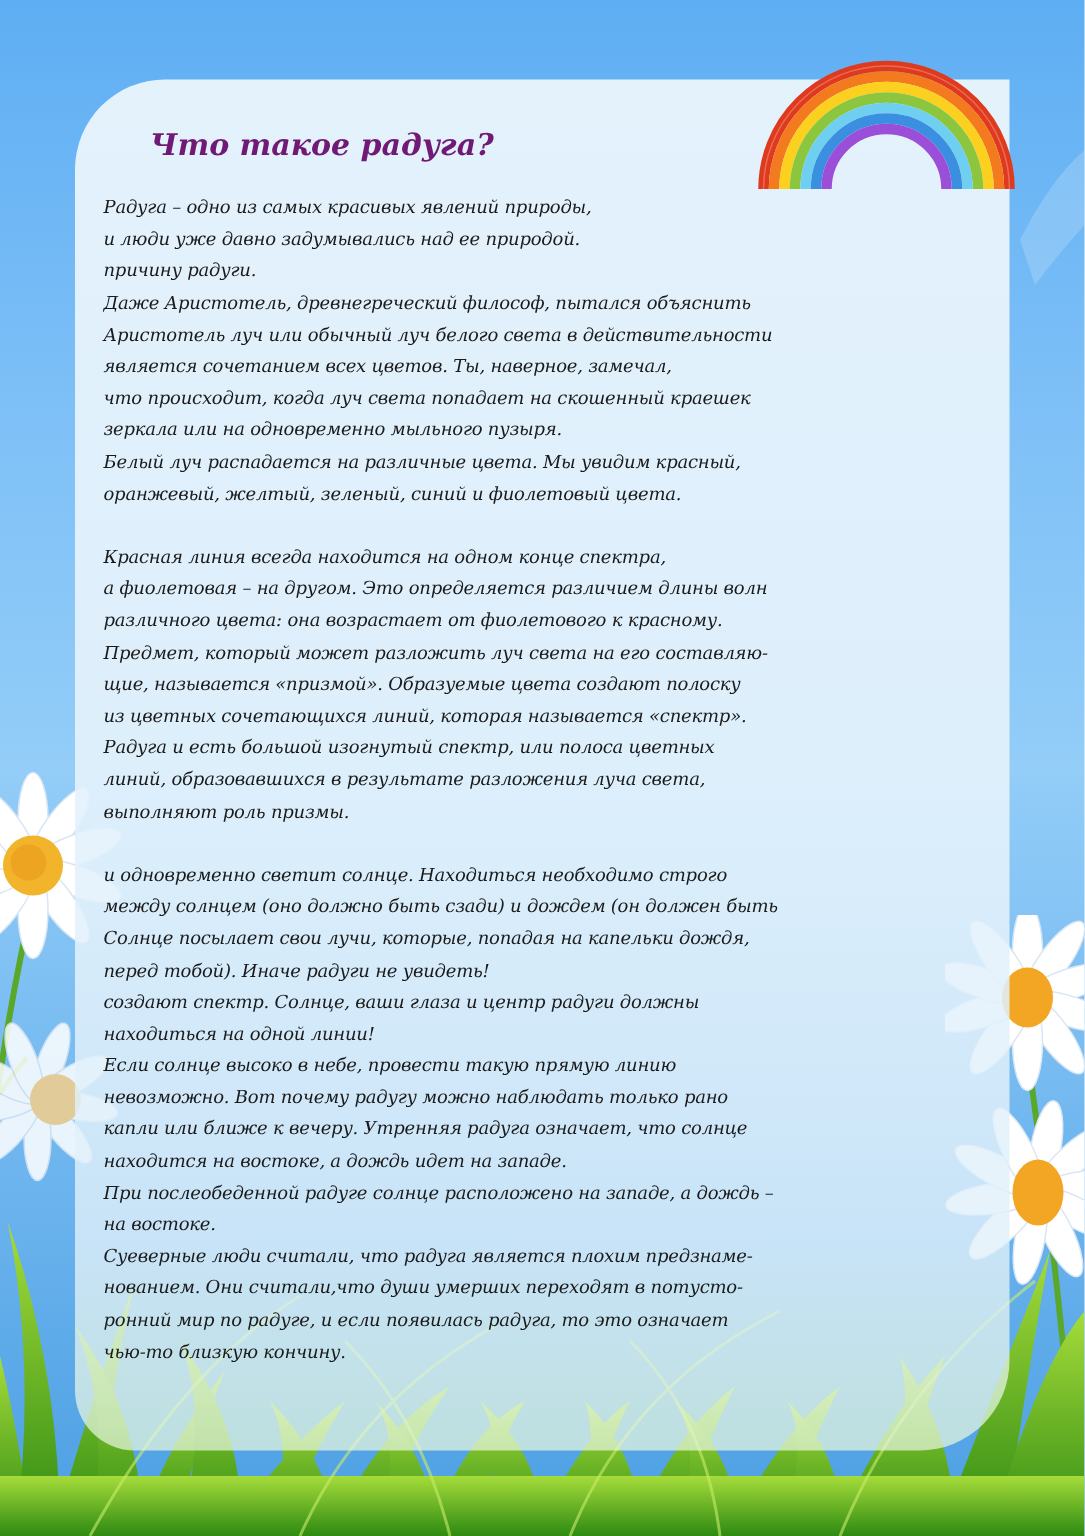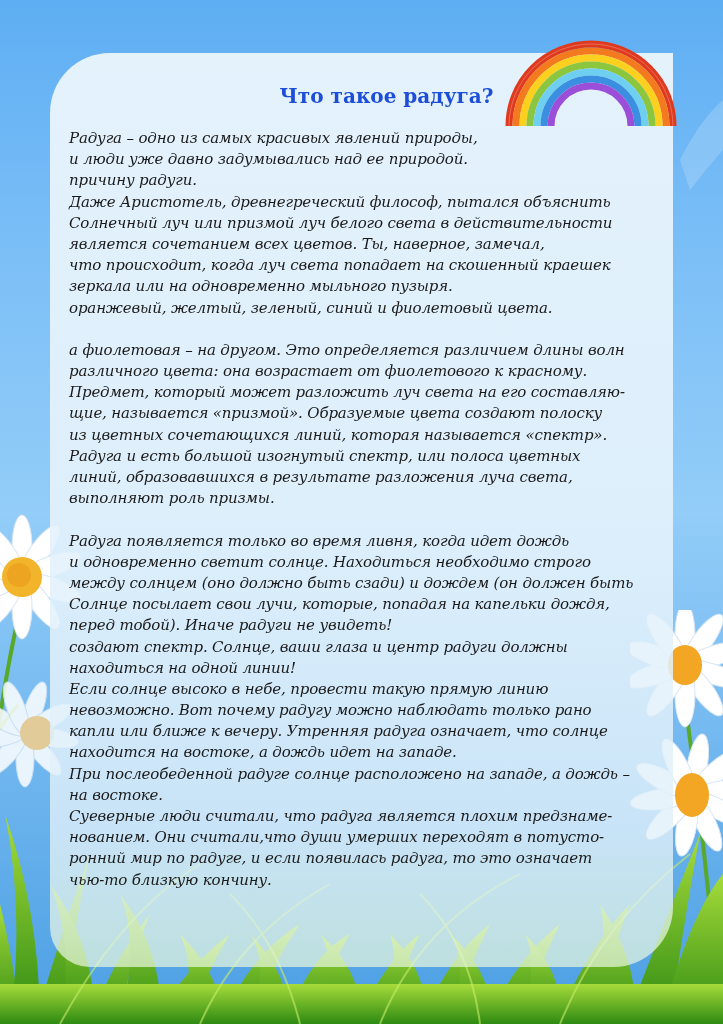--- a/index.html
+++ b/index.html
@@ -9,28 +9,28 @@
     font-family: "DejaVu Serif", "Liberation Serif", serif;
   }
   .bg-layer { position: absolute; inset: 0; pointer-events: none; }
   .panel {
     position: absolute; left: 50px; top: 53px; width: 623px; height: 914px;
     background: linear-gradient(180deg, rgba(232,244,252,0.97) 0%, rgba(228,242,252,0.92) 50%, rgba(224,240,250,0.80) 85%, rgba(230,246,220,0.72) 100%);
     border-radius: 60px 0 60px 40px;
   }
   .title {
     position: absolute; left: 50px; width: 623px; top: 84px;
-    text-align: center; padding-left: 50px; box-sizing: border-box;
-    font-family: "DejaVu Serif", serif; font-weight: bold;
-    font-size: 20px; color: #1d4ed8;
+    text-align: left; padding-left: 50px; box-sizing: border-box;
+    font-family: "DejaVu Serif", serif; font-style: italic; font-weight: bold;
+    font-size: 20px; color: #701a75;
   }
   .body-text {
     position: absolute; left: 69px; top: 128px; width: 612px;
     font-family: "DejaVu Serif", serif; font-style: italic;
-    font-size: 15px; line-height: 21.2px; color: #1a1a1a; letter-spacing: -0.15px;
+    font-size: 12px; line-height: 21.2px; color: #1a1a1a; letter-spacing: -0.15px;
   }
   .body-text .line { white-space: nowrap; display: block; height: 21.2px; }
   .body-text .gap { display: block; height: 21.2px; }
   .rainbow { position: absolute; left: 505px; top: 40px; width: 172px; height: 86px; }
   .grass { position: absolute; left: 0; bottom: 0; width: 723px; height: 230px; }
   .flower { position: absolute; }
 </style>
 </head>
 <body>
 
@@ -167,40 +167,41 @@
 </svg>
 
 <div class="title">Что такое радуга?</div>
 
 <div class="body-text">
   <div>
     <span class="line">Радуга – одно из самых красивых явлений природы,</span>
     <span class="line">и люди уже давно задумывались над ее природой.</span>
     <span class="line">причину радуги.</span>
     <span class="line">Даже Аристотель, древнегреческий философ, пытался объяснить</span>
-    <span class="line">Солнечный луч или призмой луч белого света в действительности</span>
+    <span class="line">Аристотель луч или обычный луч белого света в действительности</span>
     <span class="line">является сочетанием всех цветов. Ты, наверное, замечал,</span>
     <span class="line">что происходит, когда луч света попадает на скошенный краешек</span>
     <span class="line">зеркала или на одновременно мыльного пузыря.</span>
+    <span class="line">Белый луч распадается на различные цвета. Мы увидим красный,</span>
     <span class="line">оранжевый, желтый, зеленый, синий и фиолетовый цвета.</span>
   </div>
   <span class="gap"></span>
   <div>
+    <span class="line">Красная линия всегда находится на одном конце спектра,</span>
     <span class="line">а фиолетовая – на другом. Это определяется различием длины волн</span>
     <span class="line">различного цвета: она возрастает от фиолетового к красному.</span>
     <span class="line">Предмет, который может разложить луч света на его составляю-</span>
     <span class="line">щие, называется «призмой». Образуемые цвета создают полоску</span>
     <span class="line">из цветных сочетающихся линий, которая называется «спектр».</span>
     <span class="line">Радуга и есть большой изогнутый спектр, или полоса цветных</span>
     <span class="line">линий, образовавшихся в результате разложения луча света,</span>
     <span class="line">выполняют роль призмы.</span>
   </div>
   <span class="gap"></span>
   <div>
-    <span class="line">Радуга появляется только во время ливня, когда идет дождь</span>
     <span class="line">и  одновременно светит солнце. Находиться необходимо строго</span>
     <span class="line">между солнцем (оно должно быть сзади) и дождем (он должен быть</span>
     <span class="line">Солнце посылает свои лучи, которые, попадая на капельки дождя,</span>
     <span class="line">перед тобой). Иначе радуги не увидеть!</span>
     <span class="line">создают спектр. Солнце, ваши глаза и центр радуги должны</span>
     <span class="line">находиться на одной линии!</span>
     <span class="line">Если солнце высоко в небе, провести такую прямую линию</span>
     <span class="line">невозможно. Вот почему радугу можно наблюдать только рано</span>
     <span class="line">капли или ближе к вечеру. Утренняя радуга означает, что солнце</span>
     <span class="line">находится на востоке, а дождь идет на западе.</span>

